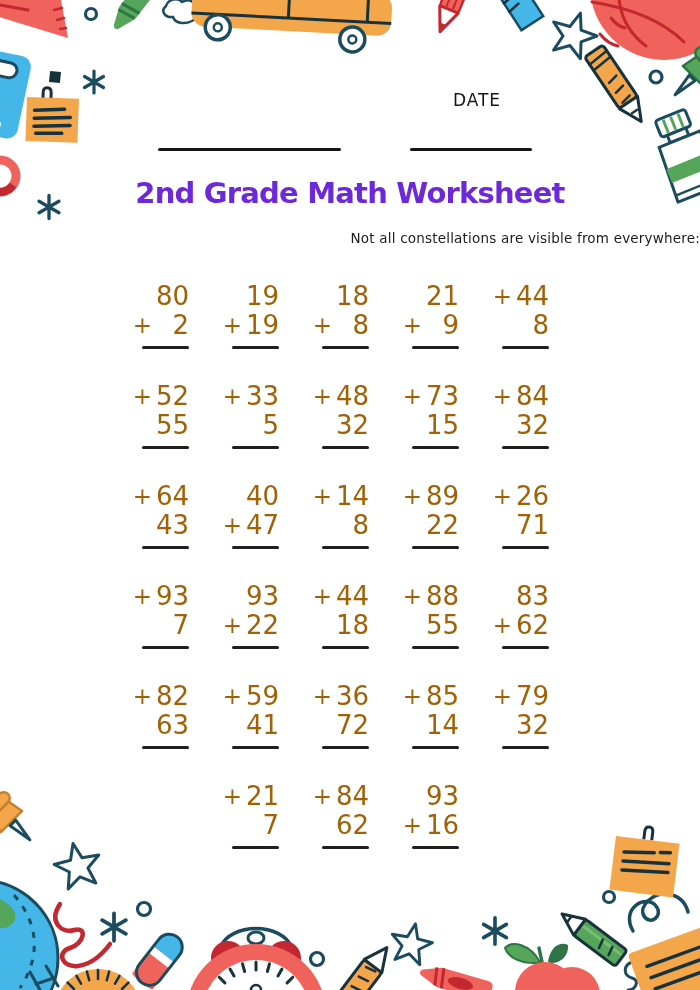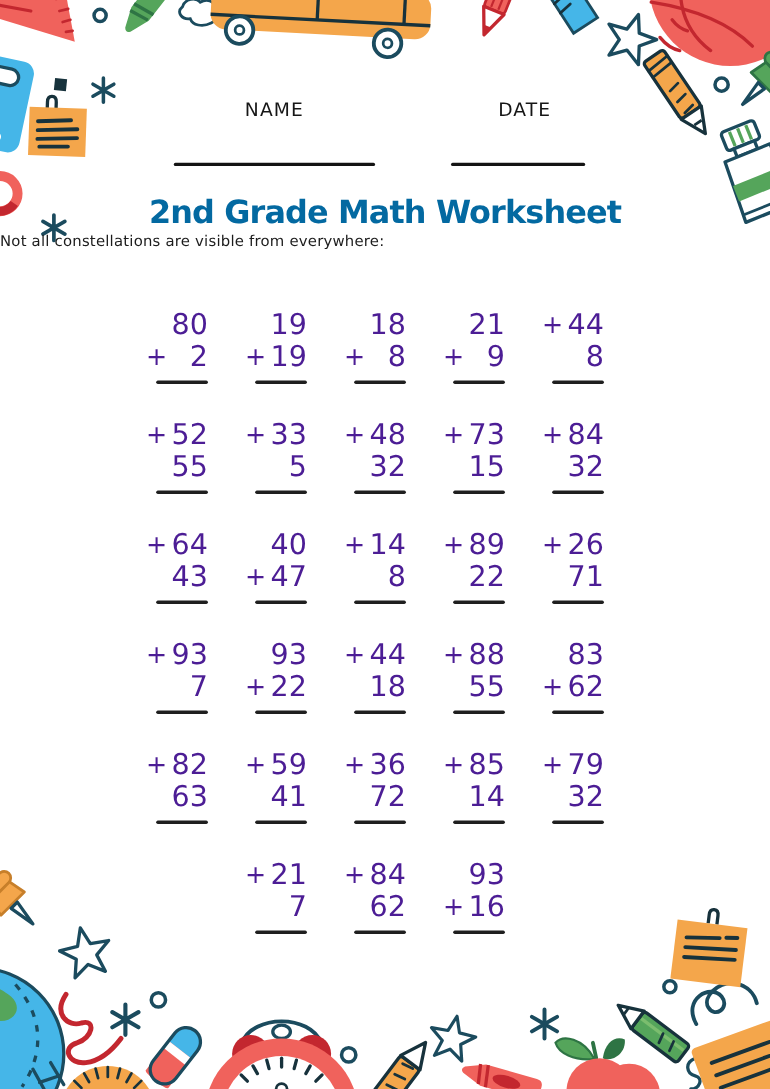--- a/index.html
+++ b/index.html
@@ -15,32 +15,32 @@
     font-size:17px;letter-spacing:1px;font-weight:500;color:#161616;
   }
   .name-label{left:158px;width:183px;}
   .date-label{left:416px;width:122px;}
   .write-line{position:absolute;top:148px;height:2.5px;background:#141414;border-radius:2px;}
   .name-line{left:158px;width:183px;}
   .date-line{left:410px;width:122px;}
 
   .title{
     position:absolute;left:0;top:176px;width:700px;text-align:center;
-    font-size:29px;font-weight:800;letter-spacing:-0.8px;color:#0369a1;
+    font-size:29px;font-weight:800;letter-spacing:-0.8px;color:#6d28d9;
   }
   .subtitle{
-    position:absolute;left:0;top:212px;width:700px;text-align:left;
+    position:absolute;left:0;top:230px;width:700px;text-align:right;
     font-size:13.5px;letter-spacing:0.2px;color:#1c1c1c;
   }
 
   .problems{position:absolute;left:127px;top:282px;width:422px;}
   .prob-row{display:flex;justify-content:space-between;height:100px;}
   .prob{width:62px;position:relative;}
   .pline{position:relative;height:29px;line-height:29px;text-align:right;
-         font-size:26px;color:#4c1d95;}
+         font-size:26px;color:#a16207;}
   .plus{position:absolute;right:37px;top:0;font-size:23px;}
   .ansline{margin-top:6px;margin-left:auto;width:47px;height:3px;
            background:#1f1f1f;border-radius:2px;}
 </style>
 </head>
 <body>
 
 <div class="page">
 
   <svg class="deco-svg" width="700" height="990" viewBox="0 0 700 990">
@@ -313,21 +313,20 @@
         <rect x="0" y="-36" width="110" height="80" rx="4" fill="#f4a64b"></rect>
         <g stroke="#17323c" stroke-width="3.5" stroke-linecap="round">
           <line x1="14" y1="-18" x2="86" y2="-18"></line>
           <line x1="14" y1="-6" x2="90" y2="-6"></line>
           <line x1="14" y1="6" x2="70" y2="6"></line>
         </g>
       </g>
     </g>
   </svg>
 
-  <div class="field-label name-label">NAME</div>
   <div class="field-label date-label">DATE</div>
   <div class="write-line name-line"></div>
   <div class="write-line date-line"></div>
 
   <div class="title">2nd Grade Math Worksheet</div>
   <div class="subtitle">Not all constellations are visible from everywhere:</div>
 
   <div class="problems">
       <div class="prob-row">
         <div class="prob">

